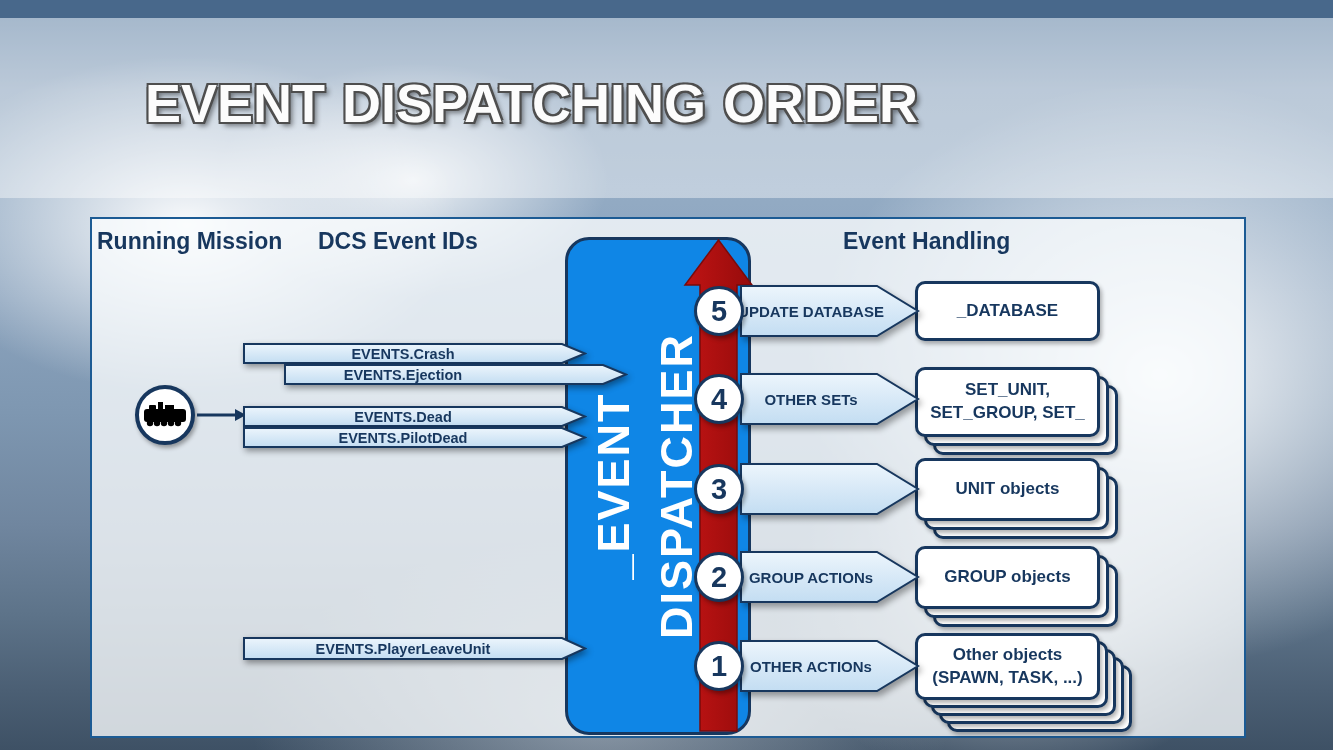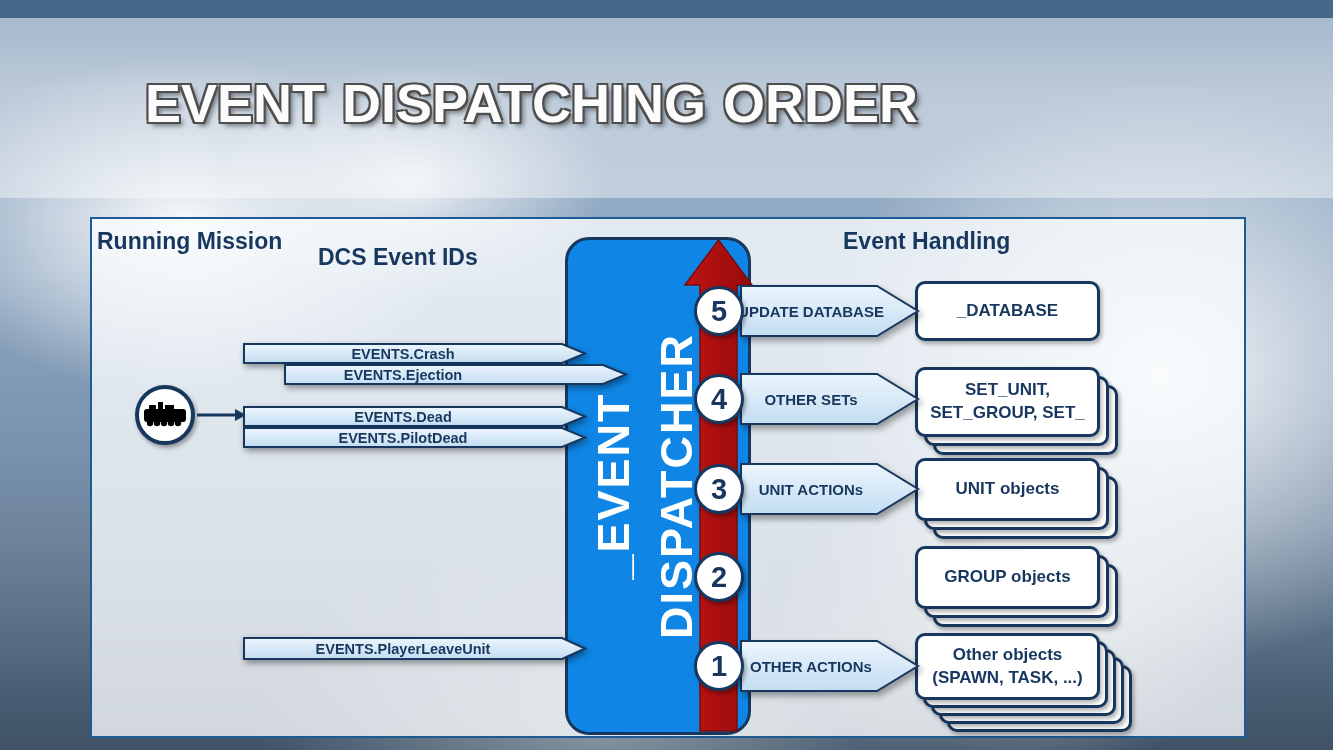--- a/index.html
+++ b/index.html
@@ -106,21 +106,21 @@
     </defs>
   </svg>
 
   <div class="top-strip"></div>
   <div class="title-band"></div>
   <div class="slide-title">EVENT DISPATCHING ORDER</div>
 
   <div class="panel"></div>
 
   <div class="col-header" style="left:97px; top:228px;">Running Mission</div>
-  <div class="col-header" style="left:318px; top:244px;">DCS Event IDs</div>
+  <div class="col-header" style="left:318px; top:228px;">DCS Event IDs</div>
   <div class="col-header" style="left:843px; top:228px;text-align:right;">Event Handling</div>
 
   <div class="dispatcher-box"></div>
   <div class="dispatcher-label">
     <div>_EVENT</div>
     <div>DISPATCHER</div>
   </div>
 
   <svg class="red-arrow-svg" width="72" height="494">
     <polygon points="35.5,1 69,46 54,46 54,492 17,492 17,46 2,46" fill="url(#redgrad)" stroke="#7a0b0b" stroke-width="1.5"></polygon>
@@ -207,33 +207,38 @@
     </div>
   </div>
   <div class="num-circle" style="left:694px; top:374px;">
     <span>4</span>
   </div>
 
   <div class="chevron" style="left:740px; top:463px;">
     <svg width="180" height="52">
         <polygon points="1,1 137,1 178,26 137,51 1,51" fill="url(#lightblue)" stroke="#17375e" stroke-width="2"></polygon>
       </svg>
-    <span class="lbl">UNIT ACTIONs</span>
   </div>
   <div class="stack" style="left:915px; top:458px; width:185px; height:63px;">
     <div class="stack-layer" style="left:18px; top:18px;"></div>
     <div class="stack-layer" style="left:9px; top:9px;"></div>
     <div class="box-face">
       <span>UNIT objects</span>
     </div>
   </div>
   <div class="num-circle" style="left:694px; top:464px;">
     <span>3</span>
   </div>
 
+  <div class="chevron" style="left:740px; top:551px;">
+    <svg width="180" height="52">
+        <polygon points="1,1 137,1 178,26 137,51 1,51" fill="url(#lightblue)" stroke="#17375e" stroke-width="2"></polygon>
+      </svg>
+    <span class="lbl">GROUP ACTIONs</span>
+  </div>
   <div class="stack" style="left:915px; top:546px; width:185px; height:63px;">
     <div class="stack-layer" style="left:18px; top:18px;"></div>
     <div class="stack-layer" style="left:9px; top:9px;"></div>
     <div class="box-face">
       <span>GROUP objects</span>
     </div>
   </div>
   <div class="num-circle" style="left:694px; top:552px;">
     <span>2</span>
   </div>

